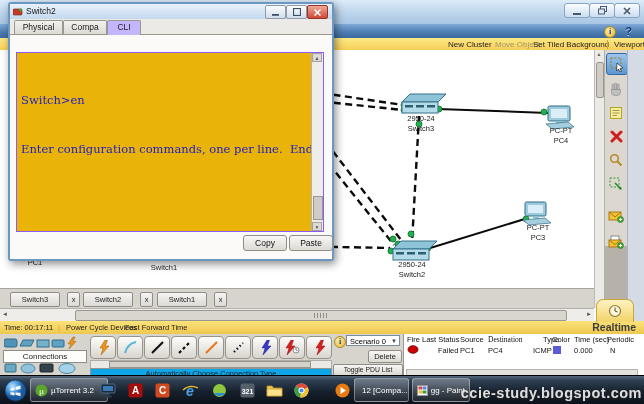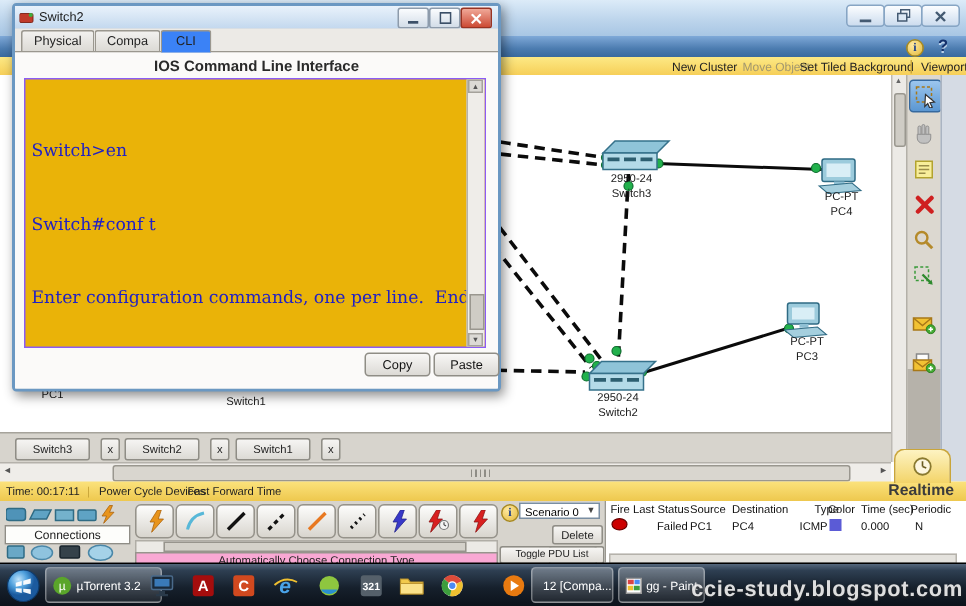--- a/index.html
+++ b/index.html
@@ -64,21 +64,21 @@
 
   
   .bottompanel{left:0;top:334px;width:644px;height:41px;background:#d7d4cd;}
   .cat-box{position:absolute;left:3px;top:16px;width:82px;height:11px;background:#fdfdfb;
     border:1px solid #8f8d86;font-size:8px;color:#222;text-align:center;line-height:11px;}
   .conn-btn{position:absolute;top:2px;width:24px;height:21px;border-radius:4px;
     background:linear-gradient(180deg,#fdfdfc,#d8d5ce);border:1px solid #96938b;
     display:flex;align-items:center;justify-content:center;}
   .mini-scroll{position:absolute;left:2px;top:26px;width:240px;height:7px;background:#eceae6;border:1px solid #b0ada6;}
   .mini-thumb{position:absolute;left:18px;top:0px;width:200px;height:5px;background:#d4d1ca;border:1px solid #97948d;}
-  .hintbar{position:absolute;left:2px;top:34px;width:240px;height:10px;background:#f9a8d4;border:1px solid #97948d;
+  .hintbar{position:absolute;left:2px;top:34px;width:240px;height:10px;background:#0ea5e9;border:1px solid #97948d;
     font-size:7.5px;color:#222;text-align:center;line-height:10px;}
   .sc-btn{position:absolute;height:11px;background:linear-gradient(180deg,#f7f6f4,#dddad4);
     border:1px solid #8f8d86;border-radius:2px;font-size:7.5px;color:#222;text-align:center;}
   .pdu{position:absolute;left:403px;top:0px;width:241px;height:41px;background:#fff;border-left:1px solid #9a978f;}
   .pdu .hdr{position:absolute;top:1px;font-size:7.5px;color:#111;}
   .pdu .cel{position:absolute;top:12px;font-size:7.5px;color:#111;}
   .pdu-scroll{position:absolute;left:2px;top:35px;width:230px;height:5px;background:#e4e2dd;border:1px solid #b5b2ab;}
 
   
   .dialog{left:8px;top:2px;width:322px;height:255px;background:#f2f0ed;
@@ -86,21 +86,21 @@
   .dlg-title{position:absolute;left:0;top:0;width:100%;height:15px;
     background:linear-gradient(180deg,#e9f2fb,#c3d8ee);border-bottom:1px solid #a9c2da;
     font-size:8.5px;color:#1a1a1a;}
   .dlg-btn{position:absolute;top:1px;width:19px;height:12px;border:1px solid #8d9bab;border-radius:2px;
     background:linear-gradient(180deg,#fafcfe,#d3dde8);display:flex;align-items:center;justify-content:center;}
   .dlg-btn.close{background:linear-gradient(180deg,#f0a898,#cc4a34);border-color:#993322;}
   .dlg-tabs{position:absolute;left:0;top:15px;width:100%;height:15px;border-bottom:1px solid #9a978f;background:#eceae6;}
   .dlg-tab{position:absolute;top:1px;height:13px;border:1px solid #9a978f;border-bottom:none;border-radius:2px 2px 0 0;
     background:linear-gradient(180deg,#f2f1ef,#dcdad5);font-size:8.5px;font-weight:normal;color:#222;
     text-align:center;line-height:13px;}
-  .dlg-tab.active{background:#3b82f6;height:14px;z-index:2;}
+  .dlg-tab.active{background:#c4b5fd;height:14px;z-index:2;}
   .dlg-body{position:absolute;left:0;top:31px;width:100%;height:224px;background:#fbfaf9;}
   .cli-header{position:absolute;left:0;top:4px;width:100%;text-align:center;
     font-size:10px;font-weight:bold;color:#2a2a2a;}
   .cli-box{position:absolute;left:6px;top:17px;width:306px;height:178px;background:#eab308;border:1px solid #8b5cf6;}
   .cli-text{position:absolute;left:4px;top:6px;right:12px;bottom:0;overflow:hidden;
     font-family:"DejaVu Serif","Liberation Serif",serif;font-size:11.5px;line-height:16.4px;white-space:pre;}
   .cli-vscroll{position:absolute;right:0;top:0;width:11px;height:100%;background:#efede9;border-left:1px solid #b5b2ab;}
   .cli-varrow{position:absolute;left:0;width:10px;height:9px;background:#dcdad5;border:1px solid #a5a29b;
     font-size:5px;color:#555;text-align:center;line-height:8px;box-sizing:border-box;}
   .cli-vthumb{position:absolute;left:1px;bottom:11px;width:8px;height:22px;background:#cfccc5;border:1px solid #9a978f;}
@@ -417,21 +417,21 @@
       </div>
       <div class="sc-btn" style="left:2px;top:30px;width:30px;line-height:11px;margin-left:32px;">New</div>
       <div class="sc-btn" style="left:36px;top:16px;width:32px;line-height:11px;">Delete</div>
       <div class="sc-btn" style="left:1px;top:30px;width:68px;line-height:10px;font-size:6.8px;height:10px;">Toggle PDU List Window</div>
     </div>
 
     <div class="pdu">
       <span class="hdr" style="left:3px;">Fire</span>
       <span class="hdr" style="left:18px;">Last Status</span>
       <span class="hdr" style="left:56px;">Source</span>
-      <span class="hdr" style="left:84px;">Destination</span>
+      <span class="hdr" style="left:84px;font-family:Liberation Serif, serif;">Destination</span>
       <span class="hdr" style="left:129px;margin-left:10px;">Type</span>
       <span class="hdr" style="left:148px;">Color</span>
       <span class="hdr" style="left:170px;">Time (sec)</span>
       <span class="hdr" style="left:203px;">Periodic</span>
 
       <svg class="cel" style="left:3px;top:11px;" width="12" height="9">
         <ellipse cx="6" cy="4.5" rx="5" ry="3.8" stroke="#6a0000" stroke-width="0.8" fill="#cc0000"></ellipse>
         </svg>
       <span class="cel" style="left:18px;padding-left:16px;">Failed</span>
       <span class="cel" style="left:56px;">PC1</span>
@@ -467,25 +467,23 @@
           <line x1="6.5" y1="0.5" x2="0.5" y2="6.5" stroke="#fff" stroke-width="1.5"></line>
           </svg>
       </div>
     </div>
     <div class="dlg-tabs">
       <div class="dlg-tab" style="left:4px;width:47px;">Physical</div>
       <div class="dlg-tab" style="left:53px;width:42px;">Compa</div>
       <div class="dlg-tab active" style="left:97px;width:32px;">CLI</div>
     </div>
     <div class="dlg-body">
-      <div class="cli-header">IOS Command Line Interface</div>
       <div class="cli-box">
         <div class="cli-text" style="color: rgb(33, 33, 196);">
           <div>Switch&gt;en</div>
-          <div>Switch#conf t</div>
           <div>Enter configuration commands, one per line.  End with CN</div>
           
           
           
           
           
           
         </div>
         <div class="cli-vscroll">
           <div class="cli-varrow" style="top:0;">▲</div>

